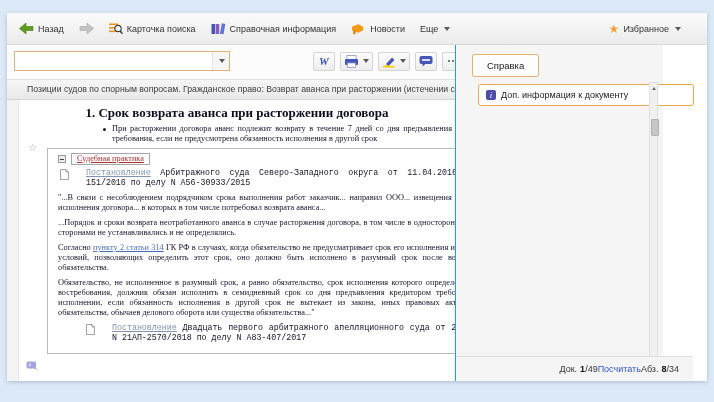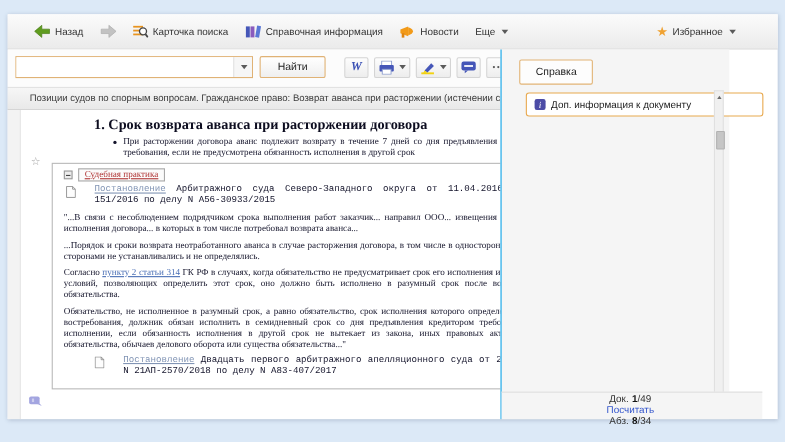--- a/index.html
+++ b/index.html
@@ -3,21 +3,21 @@
 <meta charset="utf-8">
 <style>
   html,body{margin:0;padding:0;}
   .bg{position:relative;width:714px;height:402px;background:#dce9f7;overflow:hidden;
       font-family:"Liberation Sans",sans-serif;-webkit-font-smoothing:antialiased;}
   .window{position:absolute;left:7px;top:13px;width:700px;height:368px;background:#ffffff;
       box-shadow:0 1px 4px rgba(50,70,100,.28);}
   
   .toolbar1{position:absolute;left:0;top:0;width:700px;height:32px;box-sizing:border-box;
       background:linear-gradient(#fbfbfb,#ebebeb);border-bottom:1px solid #d8d8d8;
-      display:flex;align-items:center;padding:0 18px;gap:3px;}
+      display:flex;align-items:center;padding:0 6px;gap:3px;}
   .tb-item{display:flex;align-items:center;gap:4px;background:none;border:none;cursor:default;
       font-family:inherit;font-size:9px;color:#333;padding:3px 6px;white-space:nowrap;}
   .tb-item .ic{flex:0 0 auto;display:block;}
   .caret{width:0;height:0;border-left:3px solid transparent;border-right:3px solid transparent;
       border-top:4px solid #5a5a5a;display:inline-block;margin-left:2px;}
   .caret-up{width:0;height:0;border-left:3px solid transparent;border-right:3px solid transparent;
       border-bottom:4px solid #6a6a6a;display:inline-block;}
   .tb-right{margin-left:auto;display:flex;align-items:center;gap:2px;}
   .star-glyph{color:#f0a232;font-size:12px;line-height:10px;}
   
@@ -76,22 +76,22 @@
       padding:0 7px;font-family:inherit;font-size:9px;color:#222;white-space:nowrap;}
   .i-ic{width:10px;height:10px;border-radius:2px;background:#4c4ca6;color:#fff;flex:0 0 auto;
       font-family:"Liberation Serif",serif;font-style:italic;font-size:8.5px;line-height:10px;text-align:center;}
   .vscroll{position:absolute;right:5px;top:37px;width:9px;height:296px;background:#f0f0f0;border:1px solid #e0e0e0;box-sizing:border-box;}
   .sb-up{position:absolute;top:1px;left:0;width:7px;height:9px;display:flex;align-items:center;justify-content:center;}
   .sb-down{position:absolute;bottom:1px;left:0;width:7px;height:9px;display:flex;align-items:center;justify-content:center;}
   .sb-up .caret-up{border-left-width:2.5px;border-right-width:2.5px;border-bottom-width:3.5px;}
   .sb-down .caret{border-left-width:2.5px;border-right-width:2.5px;border-top-width:3.5px;margin:0;}
   .sb-thumb{position:absolute;left:0.5px;top:36px;width:6px;height:15px;background:#c6c6c6;border:1px solid #b2b2b2;border-radius:1px;}
   .statusbar{position:absolute;left:0;bottom:0;width:237px;height:25px;box-sizing:border-box;background:#f5f5f5;
-      border-top:1px solid #dedede;display:flex;align-items:center;justify-content:flex-start;
-      padding:0 14px 0 11px;font-size:9px;color:#333;flex-direction:column;}
+      border-top:1px solid #dedede;display:flex;align-items:center;justify-content:flex-end;
+      padding:0 14px 0 11px;font-size:9px;color:#333;}
   .st-label{margin-right:3px;}
   .st-cur{font-weight:bold;color:#111;}
   .st-count{color:#3355cc;cursor:pointer;}
 </style>
 </head>
 <body>
 
 <div class="bg">
   <div class="window">
 
@@ -152,21 +152,20 @@
       </div>
     </div>
 
     <div class="row2">
       <div class="search-combo">
         <input class="search-input" style="">
         <div class="combo-drop">
           <span class="caret"></span>
         </div>
       </div>
-      <button class="find-btn">Найти</button>
       <div class="icon-row">
         <button class="ibtn">
           <span class="w-glyph">W</span>
         </button>
         <button class="ibtn">
           <svg width="15" height="13" viewBox="0 0 15 13">
               <rect x="3" y="0.5" width="9" height="4" fill="#fff" stroke="#8899cc" stroke-width="0.8"></rect>
               <rect x="1" y="4" width="13" height="6" rx="1" fill="#4556b8"></rect>
               <rect x="3.5" y="8" width="8" height="4.5" fill="#fff" stroke="#8899cc" stroke-width="0.8"></rect>
             </svg>

